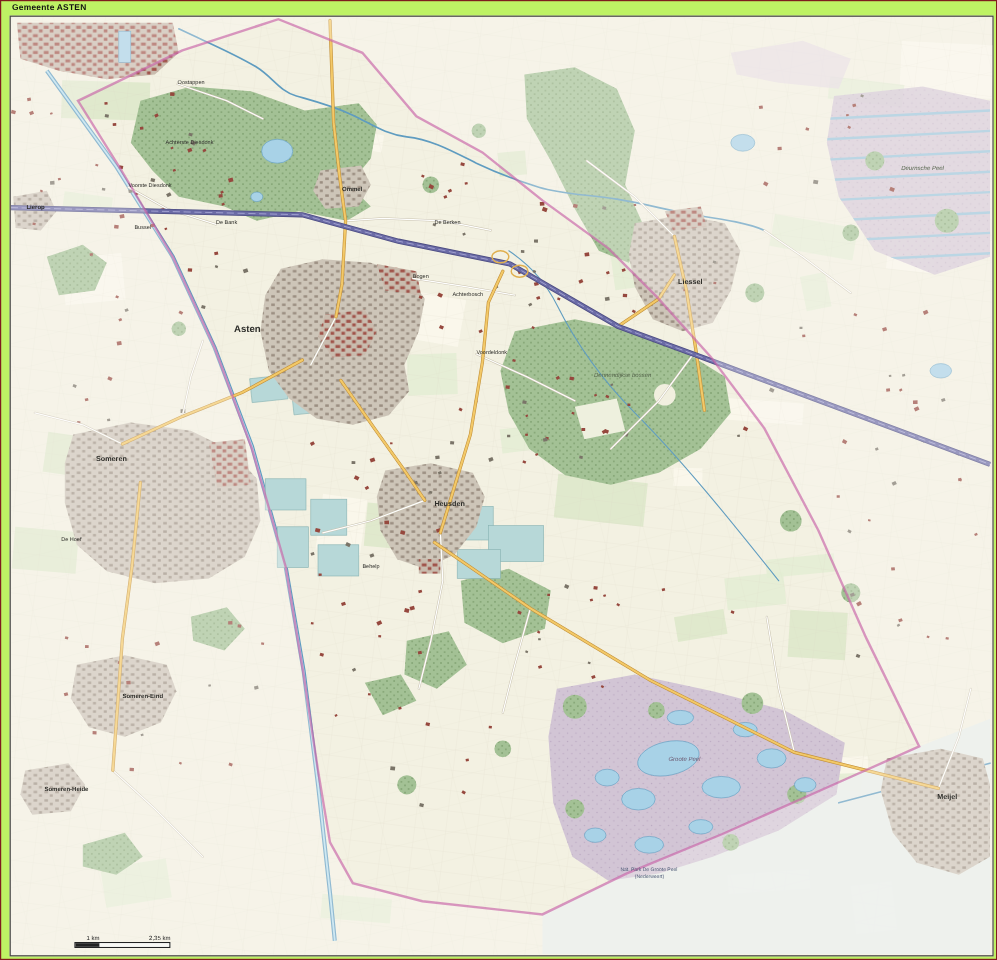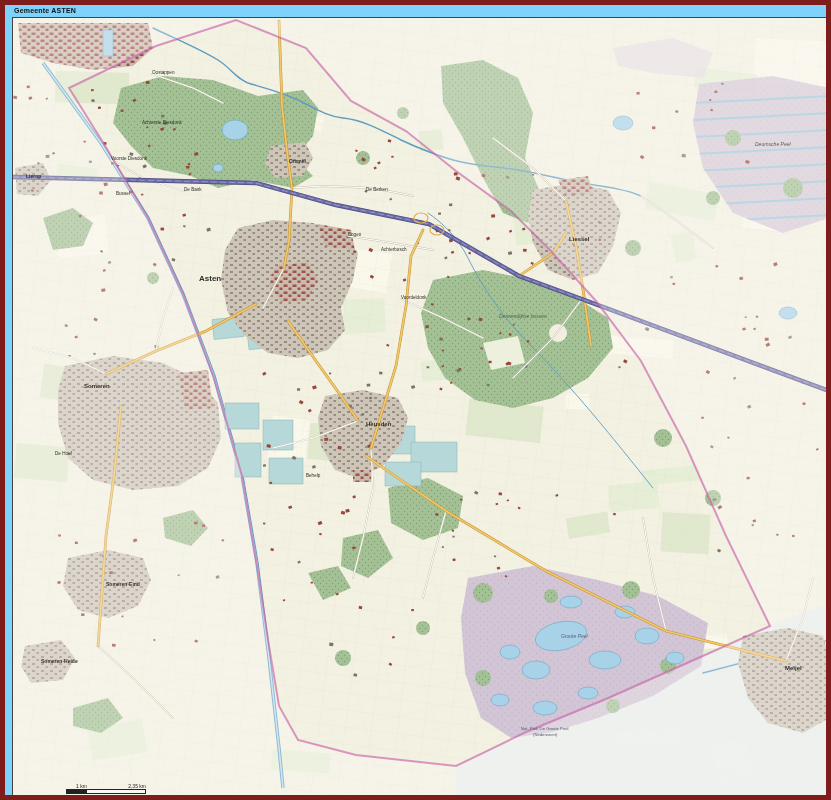--- a/index.html
+++ b/index.html
@@ -1,16 +1,16 @@
 <!DOCTYPE html>
 <html style="--base: #f3f1e2; --pasture: #e3edd3; --crop: #faf8ec; --pasture2: #dce8c9; --forest: #a3c195; --forestDot: #7d9f6e; --heath: #d2c5d5; --heathDot: #bba9c2; --heathPale: #e7edea; --water: #a8d2e7; --waterLine: #5f9cc0; --urbanBase: #cdc5b8; --urbanBldg: #9a8d80; --urbanBase2: #c9bcae; --urbanRed: #a0534a; --greenhouse: #b7d8d8; --motorway: #6b6ba6; --mainRoad: #f3c968; --mainRoadCasing: #c3913a; --minorRoad: #ffffff; --minorCasing: #c9c2ae; --boundary: #c863a8; --labelDark: #2e2e2a;"><head>
 <meta charset="utf-8">
 <style>
   html,body{margin:0;padding:0;background:#e8e8e8;}
-  .page{position:relative;width:831px;height:800px;background:#7dd3fc;border:5px solid #7f1d1d;box-sizing:border-box;overflow:hidden;font-family:"Liberation Sans",sans-serif;}
+  .page{position:relative;width:831px;height:800px;background:#bef264;border:1px solid #7f1d1d;box-sizing:border-box;overflow:hidden;font-family:"Liberation Sans",sans-serif;}
   .map-title{position:absolute;left:9px;top:2px;font-size:7px;font-weight:bold;color:#111;letter-spacing:.2px;}
   .map-frame{position:absolute;left:7px;top:12px;width:818px;height:782px;border:1px solid #444;box-sizing:content-box;background:var(--base,#f3f1e2);overflow:hidden;}
   svg{display:block;}
   .forest-base{fill:var(--forest)}
   .forest-dot{fill:var(--forestDot)}
   .heath-base{fill:var(--heath)}
   .heath-dot{fill:var(--heathDot)}
   .urb-base{fill:var(--urbanBase)}
   .urb-bldg{fill:var(--urbanBldg)}
   .urb-base2{fill:var(--urbanBase2)}

